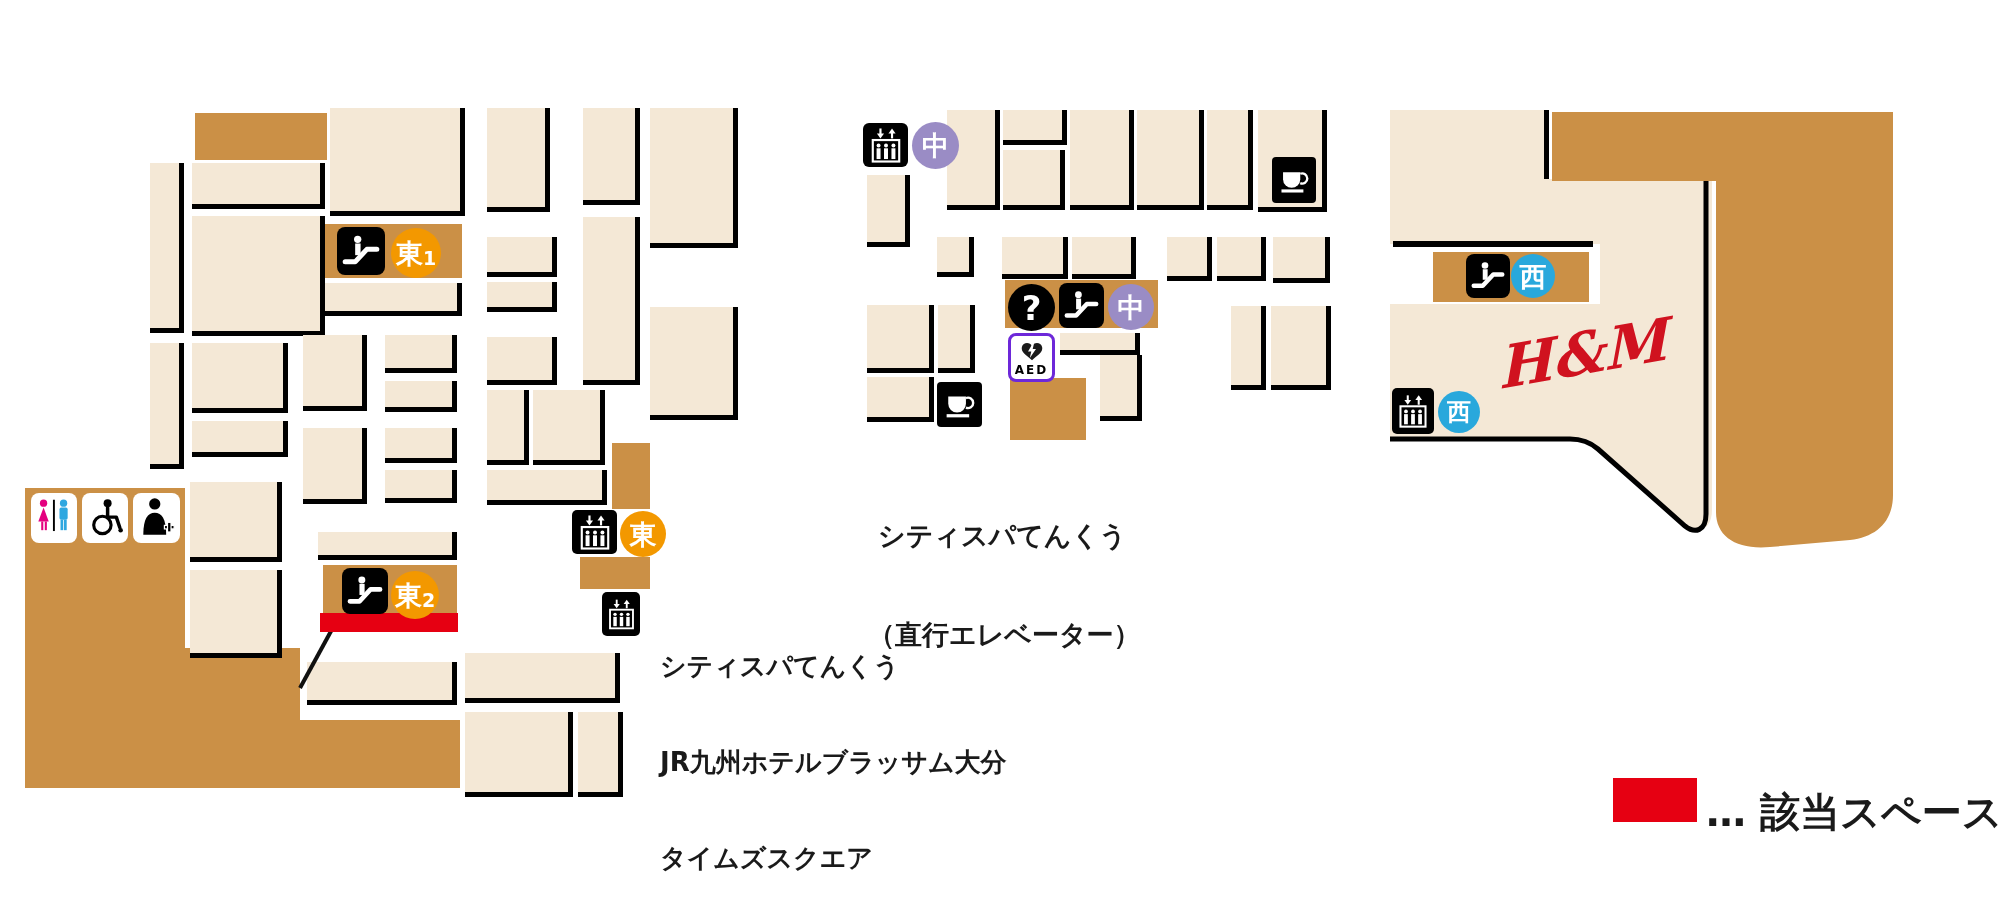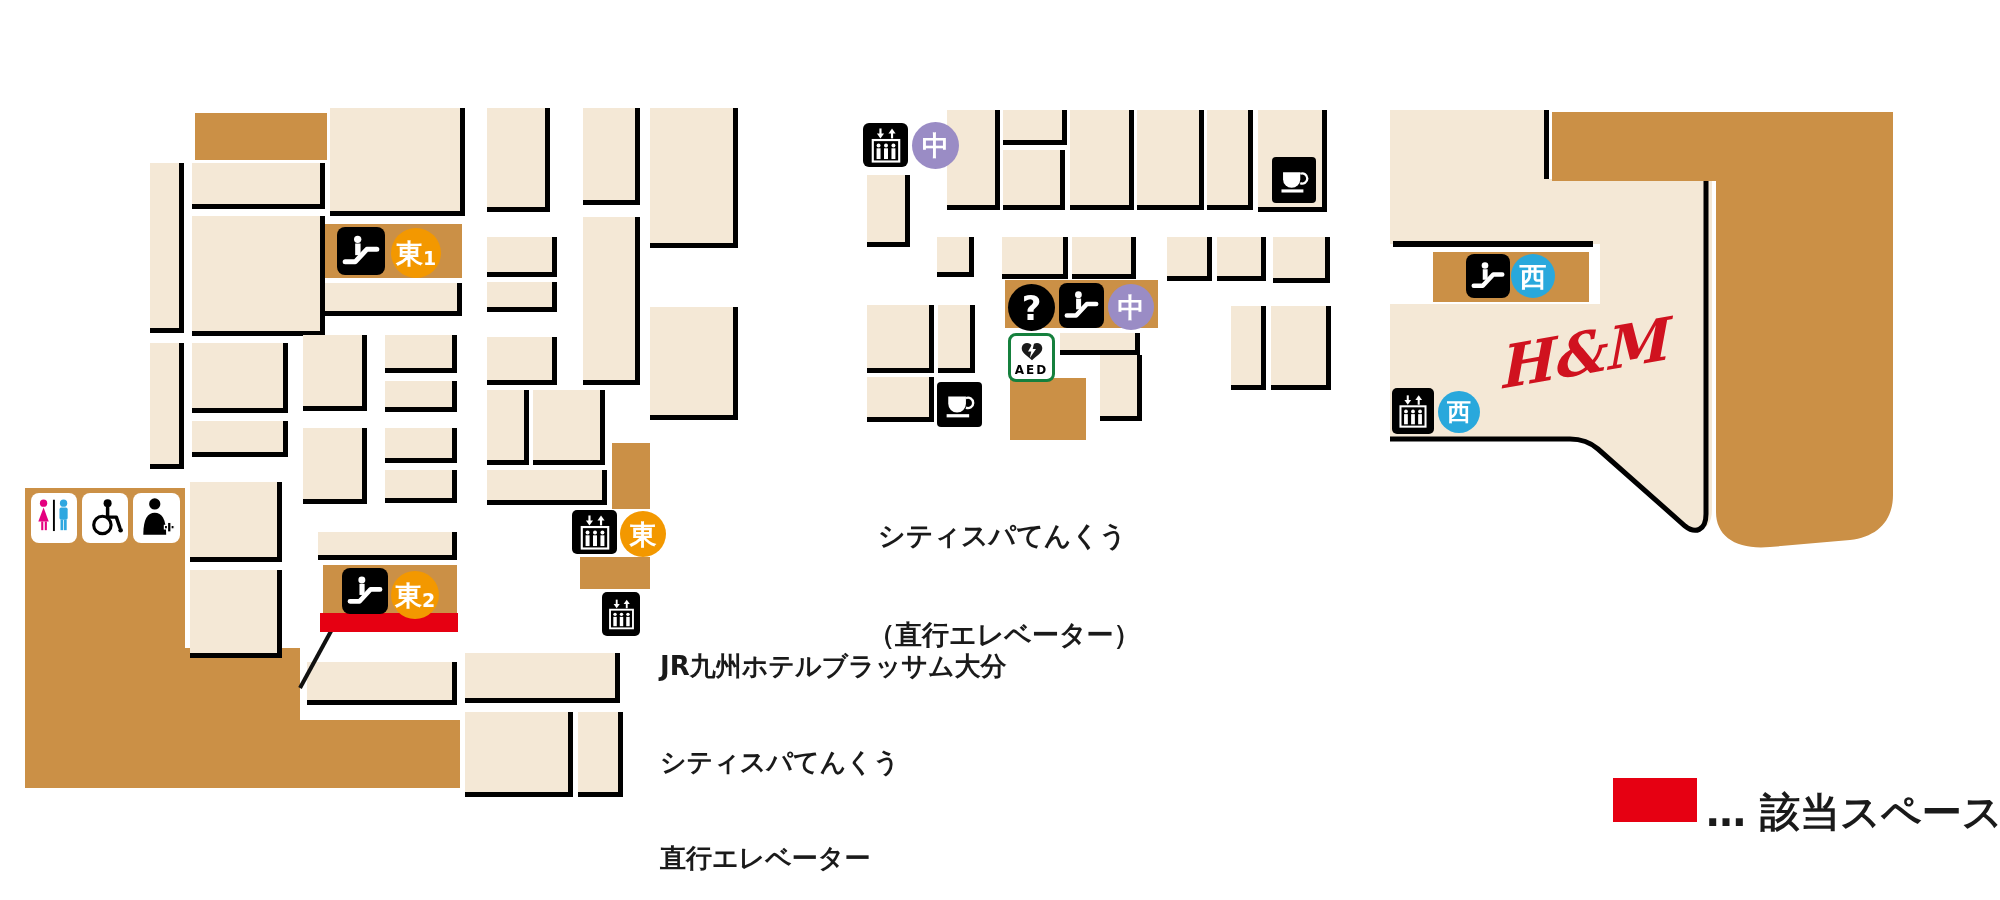--- a/index.html
+++ b/index.html
@@ -14,21 +14,21 @@
         align-items:center;justify-content:center;z-index:6;box-sizing:border-box;}
   .icon.white{background:#fff;}
   .icon.round{border-radius:50%;}
   .icon svg{display:block;}
   .badge{position:absolute;border-radius:50%;color:#fff;font-weight:bold;
          display:flex;align-items:center;justify-content:center;z-index:6;line-height:1;}
   .badge .main{font-size:27px;}
   .badge .sub{font-size:19px;margin-top:10px;}
   .label{position:absolute;font-weight:bold;color:#1a1a1a;z-index:7;white-space:pre;}
   .qmark{color:#fff;font-weight:bold;font-size:34px;line-height:1;}
-  .aed-box{position:absolute;background:#fff;border:3px solid #15803d;border-radius:8px;
+  .aed-box{position:absolute;background:#fff;border:3px solid #6d28d9;border-radius:8px;
            display:flex;flex-direction:column;align-items:center;justify-content:flex-start;
            z-index:6;box-sizing:border-box;}
   .aed-box .aed-text{font-size:12px;font-weight:bold;letter-spacing:2px;color:#000;line-height:1;}
   .hm-logo{position:absolute;color:var(--hm_red);font-family:"DejaVu Serif",serif;
            font-style:italic;font-weight:bold;font-size:58px;z-index:6;
            transform:rotate(-10deg) skewX(-10deg);}
   .legend-swatch{position:absolute;background:var(--red);z-index:6;}
   .inset-white{position:absolute;background:#fff;z-index:2;}
   .inset-line{position:absolute;background:#000;z-index:3;}
   .strip{z-index:4;}
@@ -295,21 +295,21 @@
 
   <div class="hm-logo" style="left:1502px;top:322px;width:140px;height:90px;text-align:center;">H&amp;M</div>
 
 
   <div class="label" style="left:868px;top:453px;font-size:27px;line-height:33px;">
     <div style="margin-left:10px;">シティスパてんくう</div>
     <div>（直行エレベーター）</div>
   </div>
 
   <div class="label" style="left:660px;top:586px;font-size:26px;line-height:32px;">
+    <div>シティスパてんくう</div>
     <div>JR九州ホテルブラッサム大分</div>
-    <div>シティスパてんくう</div>
-    <div>直行エレベーター</div>
+    <div>タイムズスクエア</div>
   </div>
 
   <div class="legend-swatch" style="left:1613px;top:778px;width:84px;height:44px;"></div>
   <div class="label" style="left:1706px;top:785px;font-size:40px;">… 該当スペース</div>
 
 </div>
 
 </body></html>

